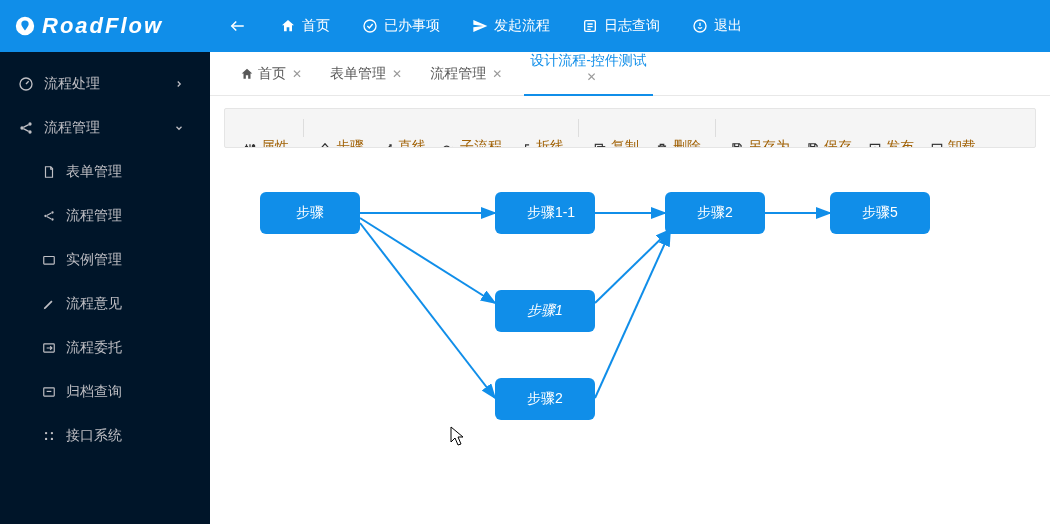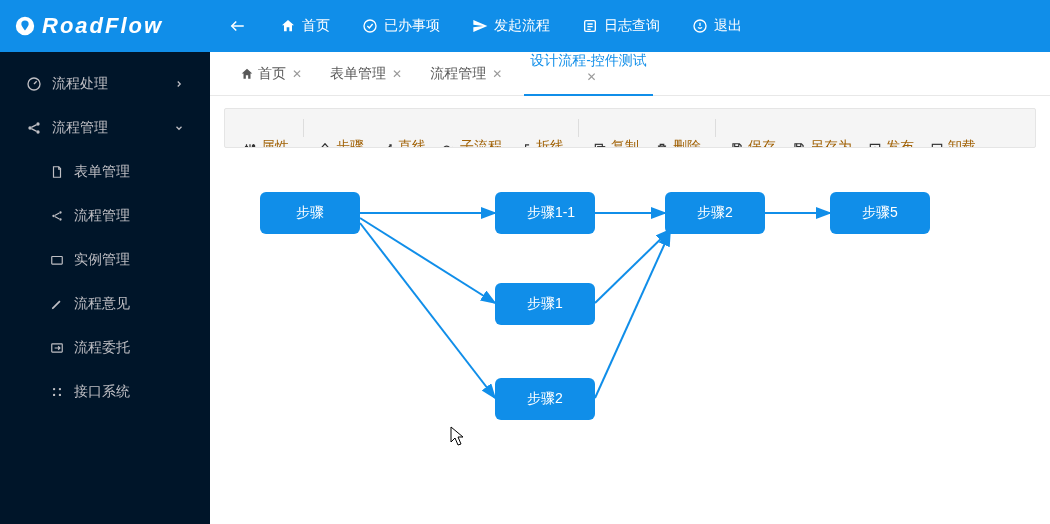--- a/index.html
+++ b/index.html
@@ -51,21 +51,20 @@
   padding-top: 10px;
   flex-shrink: 0;
 }
 .side-item, .side-sub {
   display: flex;
   align-items: center;
   height: 44px;
   padding-left: 18px;
   cursor: pointer;
   position: relative;
-  margin-left: 8px;
 }
 .side-sub { padding-left: 42px; height: 44px; font-size: 14px; }
 .side-item .chev {
   position: absolute;
   right: 16px;
   top: 50%;
   transform: translateY(-50%);
 }
 .side-item svg, .side-sub svg { margin-right: 10px; }
 
@@ -262,20 +261,27 @@
       <span>流程意见</span>
     </div>
     <div class="side-sub">
       <svg width="14" height="14" viewBox="0 0 24 24" fill="none" stroke="#bfbfc4" stroke-width="2">
           <rect x="3" y="5" width="18" height="14" rx="1"></rect>
           <path d="M8 12h8M14 9l3 3-3 3"></path>
         </svg>
       <span>流程委托</span>
     </div>
     <div class="side-sub">
+      <svg width="14" height="14" viewBox="0 0 24 24" fill="none" stroke="#bfbfc4" stroke-width="2">
+          <rect x="3" y="5" width="18" height="14" rx="1"></rect>
+          <path d="M8 11h8"></path>
+        </svg>
+      <span>归档查询</span>
+    </div>
+    <div class="side-sub">
       <svg width="14" height="14" viewBox="0 0 24 24" fill="#bfbfc4">
           <circle cx="7" cy="7" r="2"></circle>
           <circle cx="17" cy="7" r="2"></circle>
           <circle cx="7" cy="17" r="2"></circle>
           <circle cx="17" cy="17" r="2"></circle>
         </svg>
       <span>接口系统</span>
     </div>
   </div>
 
@@ -347,31 +353,31 @@
         <span>复制</span>
       </div>
       <div class="tbtn">
         <svg width="14" height="14" viewBox="0 0 24 24" fill="none" stroke="#333" stroke-width="2">
             <path d="M5 7h14M9 7V4h6v3M7 7l1 13h8l1-13"></path>
           </svg>
         <span>删除</span>
       </div>
       <div class="sep"></div>
       <div class="tbtn">
+        <svg width="14" height="14" viewBox="0 0 24 24" fill="none" stroke="#333" stroke-width="2">
+            <path d="M5 3h11l3 3v15H5z"></path>
+            <path d="M8 3v5h7V3"></path>
+          </svg>
+        <span>另存为</span>
+      </div>
+      <div class="tbtn">
         <svg width="14" height="14" viewBox="0 0 24 24" fill="#333">
             <path d="M5 3h11l3 3v15H5zM8 3v5h7V3zM8 13h8v6H8z" fill="none" stroke="#333" stroke-width="2"></path>
           </svg>
         <span>保存</span>
-      </div>
-      <div class="tbtn">
-        <svg width="14" height="14" viewBox="0 0 24 24" fill="none" stroke="#333" stroke-width="2">
-            <path d="M5 3h11l3 3v15H5z"></path>
-            <path d="M8 3v5h7V3"></path>
-          </svg>
-        <span>另存为</span>
       </div>
       <div class="tbtn">
         <svg width="14" height="14" viewBox="0 0 24 24" fill="#333">
             <path d="M4 4h16v16H4z" fill="none" stroke="#333" stroke-width="2"></path>
             <path d="M9 12l3-3 3 3M12 9v7" fill="none" stroke="#333" stroke-width="2"></path>
           </svg>
         <span>发布</span>
       </div>
       <div class="tbtn">
         <svg width="14" height="14" viewBox="0 0 24 24" fill="none" stroke="#333" stroke-width="2">
@@ -410,21 +416,21 @@
       </div>
       <div class="node" style="left:285px; top:44px;padding-left:12px;">
         <span>步骤1-1</span>
       </div>
       <div class="node" style="left:455px; top:44px;">
         <span>步骤2</span>
       </div>
       <div class="node" style="left:620px; top:44px;">
         <span>步骤5</span>
       </div>
-      <div class="node" style="left:285px; top:135px;">
+      <div class="node" style="left:285px; top:142px;font-style:italic;">
         <span>步骤1</span>
       </div>
       <div class="node" style="left:285px; top:230px;">
         <span>步骤2</span>
       </div>
 
       <svg class="cursor" style="left:240px; top:278px;" viewBox="0 0 14 20">
         <path d="M1 1l0 15 4-4 3 7 3-1-3-7 5 0z" fill="#fff" stroke="#000" stroke-width="1"></path>
       </svg>
     </div>

